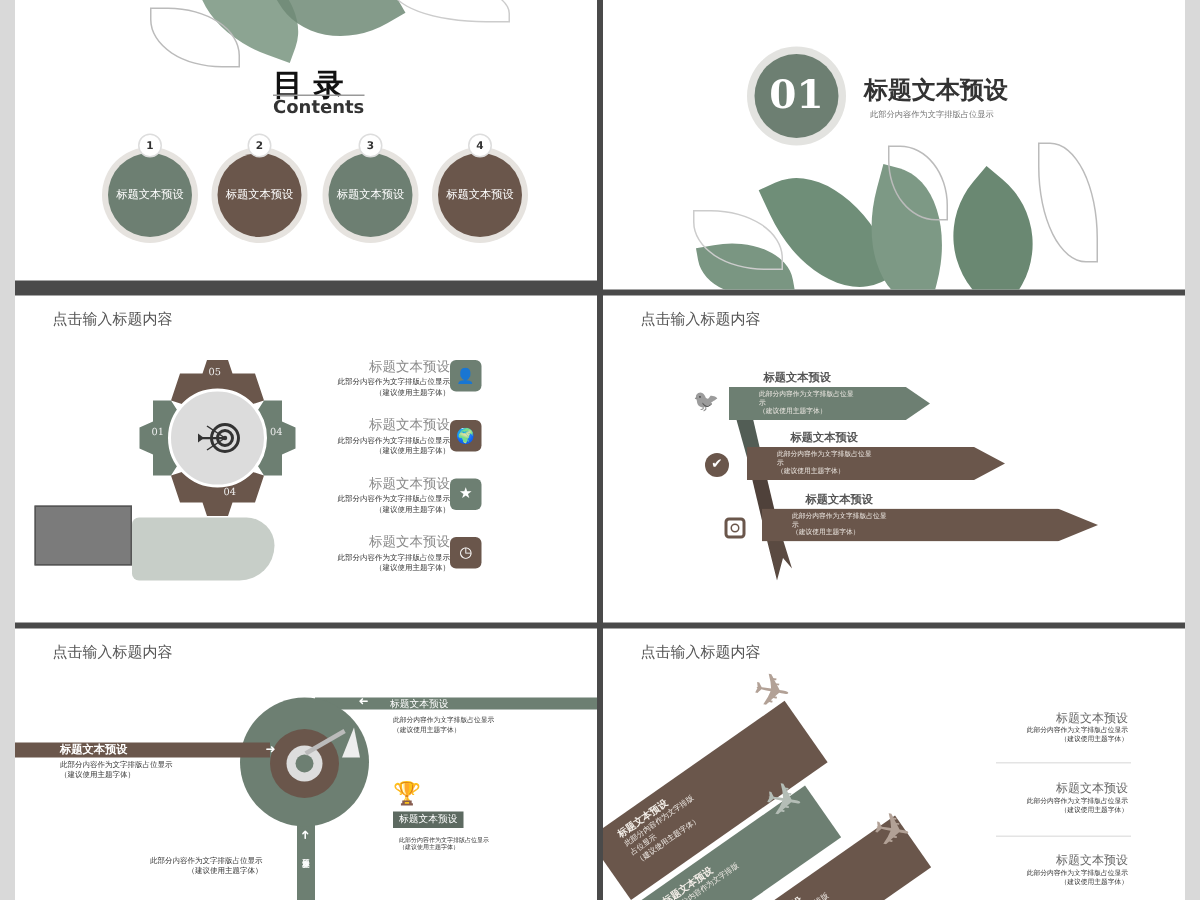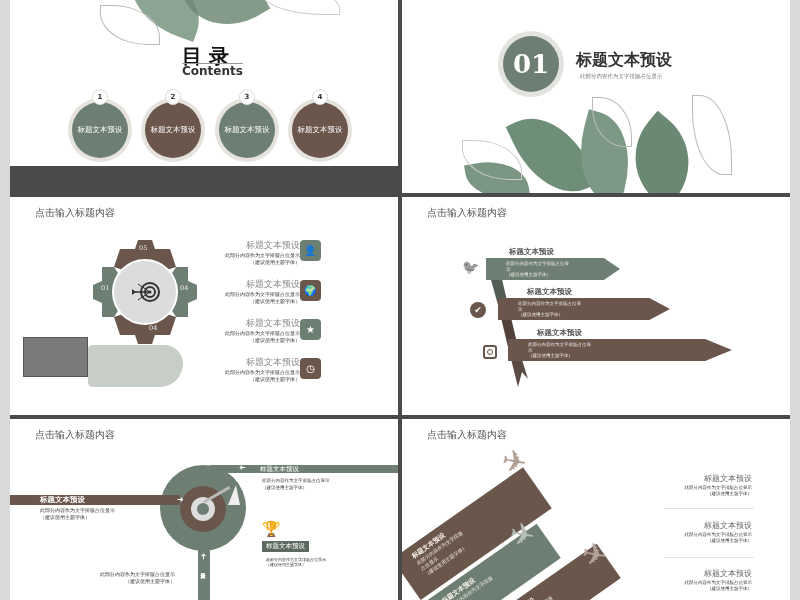--- a/index.html
+++ b/index.html
@@ -1,20 +1,20 @@
 <!DOCTYPE html>
 <html><head>
 <meta charset="utf-8">
 <style>
   * { box-sizing: border-box; margin: 0; padding: 0; }
   html, body { width: 800px; height: 600px; overflow: hidden; background: #d9d9d9; }
   body { position: relative; font-family: "DejaVu Sans", sans-serif; }
   .grid { position: absolute; left: 10px; top: 0; width: 780px; height: 600px; background: #4a4a4a; }
   .slide { position: absolute; background: #fff; overflow: hidden; }
-  .s1 { left: 10px; top: 0; width: 388px; height: 166px; padding-left: 40px; }
+  .s1 { left: 10px; top: 0; width: 388px; height: 187px; padding-left: 40px; }
   .s2 { left: 402px; top: 0; width: 388px; height: 193px; }
   .s3 { left: 10px; top: 197px; width: 388px; height: 218px; }
   .s4 { left: 402px; top: 197px; width: 388px; height: 218px; }
   .s5 { left: 10px; top: 419px; width: 388px; height: 181px; }
   .s6 { left: 402px; top: 419px; width: 388px; height: 181px; }
   .slide-title { position: absolute; left: 25px; top: 9px; font-size: 10px; color: #555; font-family: "DejaVu Sans", sans-serif; }
   .serif { font-family: "DejaVu Serif", serif; }
   .abs { position: absolute; }
   .green { background: #6d7f72; }
   .brown { background: #6a564b; }

